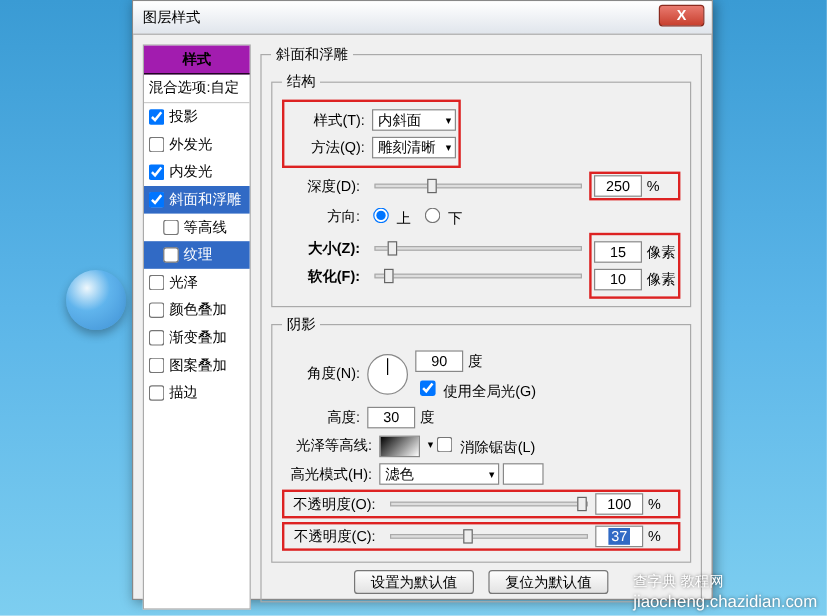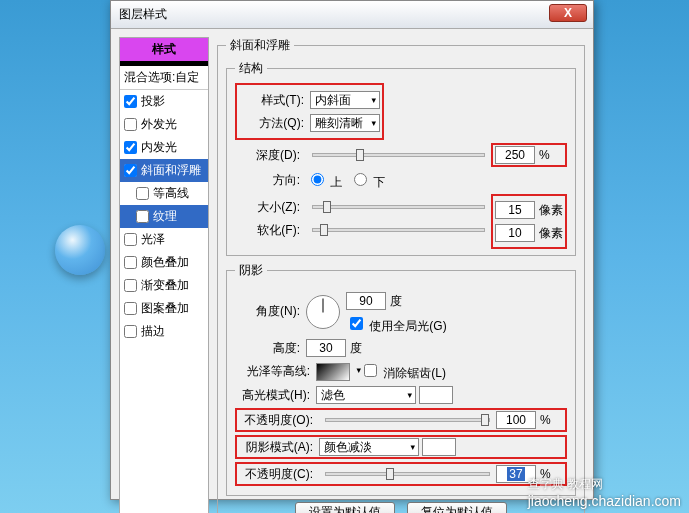--- a/index.html
+++ b/index.html
@@ -3,21 +3,21 @@
 <meta charset="utf-8">
 <style>
 * { box-sizing: border-box; font-family: "Microsoft YaHei", SimSun, sans-serif; font-size: 12px; }
 body { margin: 0; background: linear-gradient(180deg, #3a9bd4 0%, #5bb5e8 50%, #7dcef0 100%); width: 689px; height: 513px; position: relative; }
 .bubble { position: absolute; left: 55px; top: 225px; width: 50px; height: 50px; border-radius: 50%; background: radial-gradient(circle at 35% 30%, rgba(255,255,255,0.9), rgba(100,180,240,0.6) 40%, rgba(60,140,210,0.9)); box-shadow: 0 4px 8px rgba(0,0,0,0.3); }
 .dialog { position: absolute; left: 110px; top: 0; width: 484px; height: 500px; background: #f0f0f0; border: 1px solid #888; box-shadow: 2px 2px 10px rgba(0,0,0,0.4); }
 .titlebar { height: 28px; background: linear-gradient(180deg, #fff 0%, #e0e5ec 100%); border-bottom: 1px solid #aaa; display: flex; align-items: center; padding-left: 8px; position: relative; }
 .closex { position: absolute; right: 6px; top: 3px; width: 38px; height: 18px; background: linear-gradient(180deg, #e97a6f, #c8402f); border: 1px solid #8a2a1e; border-radius: 3px; color: #fff; text-align: center; line-height: 16px; font-weight: bold; }
 .body { display: flex; padding: 8px; gap: 8px; }
 .sidebar { width: 90px; border: 1px solid #aaa; background: #fff; }
-.side-hdr { background: #d946ef; border-bottom: 5px solid #000000; padding: 3px 4px; font-weight: bold; text-align: center; }
+.side-hdr { background: #a21caf; border-bottom: 1px solid #000000; padding: 3px 4px; font-weight: bold; text-align: center; }
 .side-blend { border-bottom: 1px solid #ccc; padding: 3px 4px; }
 .side-item { padding: 3px 4px; display: flex; align-items: center; gap: 4px; }
 .side-item input { margin: 0; }
 .side-active { background: #316ac5; color: #fff; }
 .side-sub { padding-left: 16px; }
 .main { flex: 1; position: relative; }
 fieldset { border: 1px solid #aaa; margin: 0 0 6px 0; padding: 6px 8px; }
 legend { padding: 0 4px; }
 .row { display: flex; align-items: center; margin: 3px 0; min-height: 20px; }
 .lbl { width: 65px; text-align: right; margin-right: 6px; }
@@ -132,21 +132,21 @@
               <span class="unit">%</span>
             </div>
           </div>
           <div class="row">
             <span class="lbl">方向:</span>
             <label><input type="radio" name="dir" checked="" style=""> <span>上</span></label>
             &nbsp;&nbsp;
             <label><input type="radio" name="dir" style=""> <span>下</span></label>
           </div>
           <div style="display:flex;align-items:flex-start;">
-            <div style="flex:1;">
+            <div style="flex:1;font-weight:bold;">
               <div class="row">
                 <span class="lbl">大小(Z):</span>
                 <div class="slider">
                     <div class="thumb" style="left:6%"></div>
                   </div>
               </div>
               <div class="row">
                 <span class="lbl">软化(F):</span>
                 <div class="slider">
                     <div class="thumb" style="left:4%"></div>
@@ -190,26 +190,20 @@
               </span>&nbsp;<span class="swatch"></span></div>
           <div class="row redbox" style="padding:1px;">
             <span class="lbl" style="width:75px">不透明度(O):</span>
             <div class="slider">
                 <div class="thumb" style="left:95%"></div>
               </div>
             <div class="numbox">100</div>
               <span class="unit">%</span>
           </div>
           <div class="row redbox" style="padding:1px;">
-            <span class="lbl" style="width:75px">阴影模式(A):</span>
-            <span class="sel" style="min-width:100px">
-                <span>颜色减淡</span>
-              </span>&nbsp;<span class="swatch"></span>
-          </div>
-          <div class="row redbox" style="padding:1px;">
             <span class="lbl" style="width:75px">不透明度(C):</span>
             <div class="slider">
                 <div class="thumb" style="left:37%"></div>
               </div>
             <div class="numbox"><span class="hl">37</span></div>
               <span class="unit">%</span>
           </div>
         </fieldset>
 
         <div class="bottom-btns">

